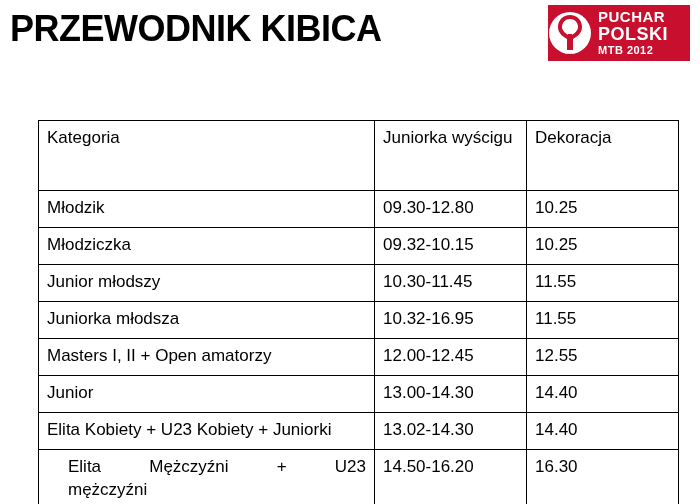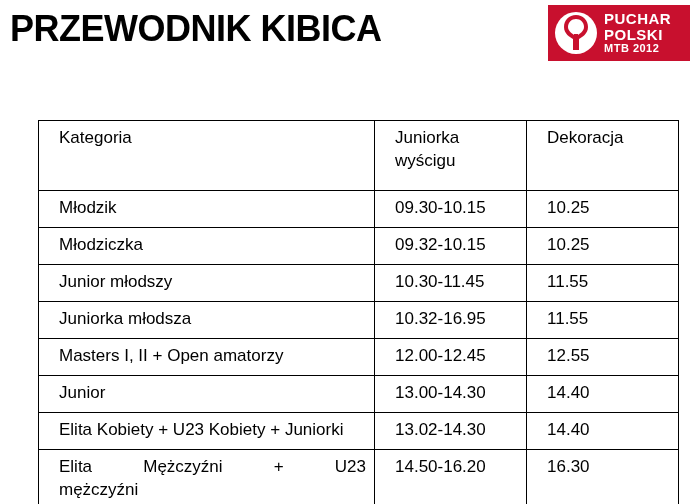--- a/index.html
+++ b/index.html
@@ -32,21 +32,21 @@
   }
   .logo {
     position: absolute;
     left: 548px;
     top: 5px;
     width: 142px;
     height: 56px;
     background: #c8102e;
     display: flex;
     align-items: center;
-    padding-left: 6px;
+    padding-left: 0;
     box-sizing: border-box;
   }
   .logo-mark {
     width: 44px;
     height: 46px;
     position: relative;
     flex: 0 0 auto;
   }
   .logo-mark svg {
     display: block;
@@ -56,21 +56,21 @@
     color: #ffffff;
     font-family: "Liberation Sans", sans-serif;
     line-height: 1.08;
   }
   .logo-text .l1 {
     font-size: 15px;
     font-weight: bold;
     letter-spacing: 0.5px;
   }
   .logo-text .l2 {
-    font-size: 15px;
+    font-size: 18px;
     font-weight: bold;
     letter-spacing: 0.5px;
   }
   .logo-text .l3 {
     font-size: 11px;
     font-weight: bold;
     letter-spacing: 0.5px;
   }
 
   table.schedule {
@@ -79,39 +79,40 @@
     top: 120px;
     width: 640px;
     border-collapse: collapse;
     table-layout: fixed;
     background: #ffffff;
   }
   table.schedule td {
     border: 1px solid #000000;
     font-size: 17px;
     color: #000000;
-    padding: 6px 8px 7px 20px;
+    padding: 6px 8px 7px 8px;
     vertical-align: top;
     font-family: "Liberation Sans", sans-serif;
     line-height: 1.35;
   }
   table.schedule tr.head td {
     height: 56px;
     vertical-align: top;
   }
   .col-cat { width: 336px; }
   .col-hrs { width: 152px; }
   .col-dec { width: 152px; }
 
   .cell-justify {
     text-align: justify;
     text-align-last: justify;
   }
   .cell-justify > span.line {
     display: block;
+    margin-left: 21px;
   }
   .cell-justify > span.last {
     text-align: center;
     text-align-last: left;
   }
 </style>
 </head>
 <body>
 
 <div class="page">
@@ -145,21 +146,21 @@
         <td>Kategoria</td>
         <td>
           <span class="line">Juniorka</span>
           <span class="line">wyścigu</span>
         </td>
         <td>Dekoracja</td>
       </tr>
 
       <tr>
         <td>Młodzik</td>
-        <td>09.30-10.15</td>
+        <td>09.30-12.80</td>
         <td>10.25</td>
       </tr>
       <tr>
         <td>Młodziczka</td>
         <td>09.32-10.15</td>
         <td>10.25</td>
       </tr>
       <tr>
         <td>Junior młodszy</td>
         <td>10.30-11.45</td>

